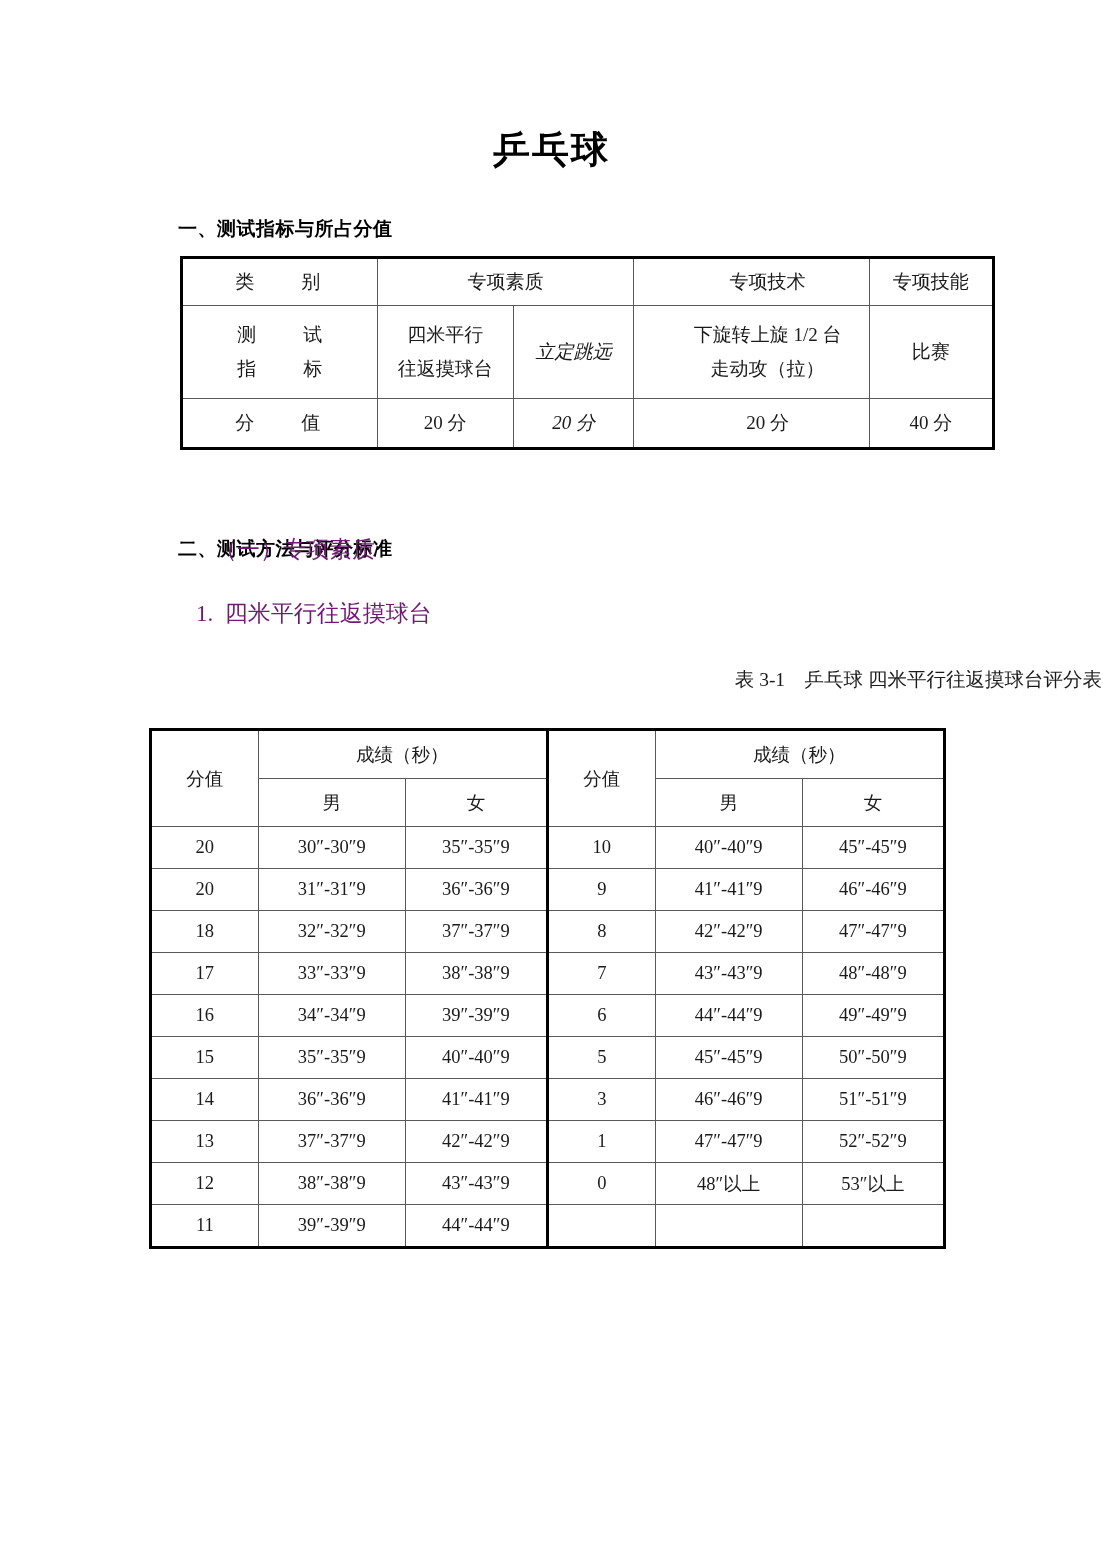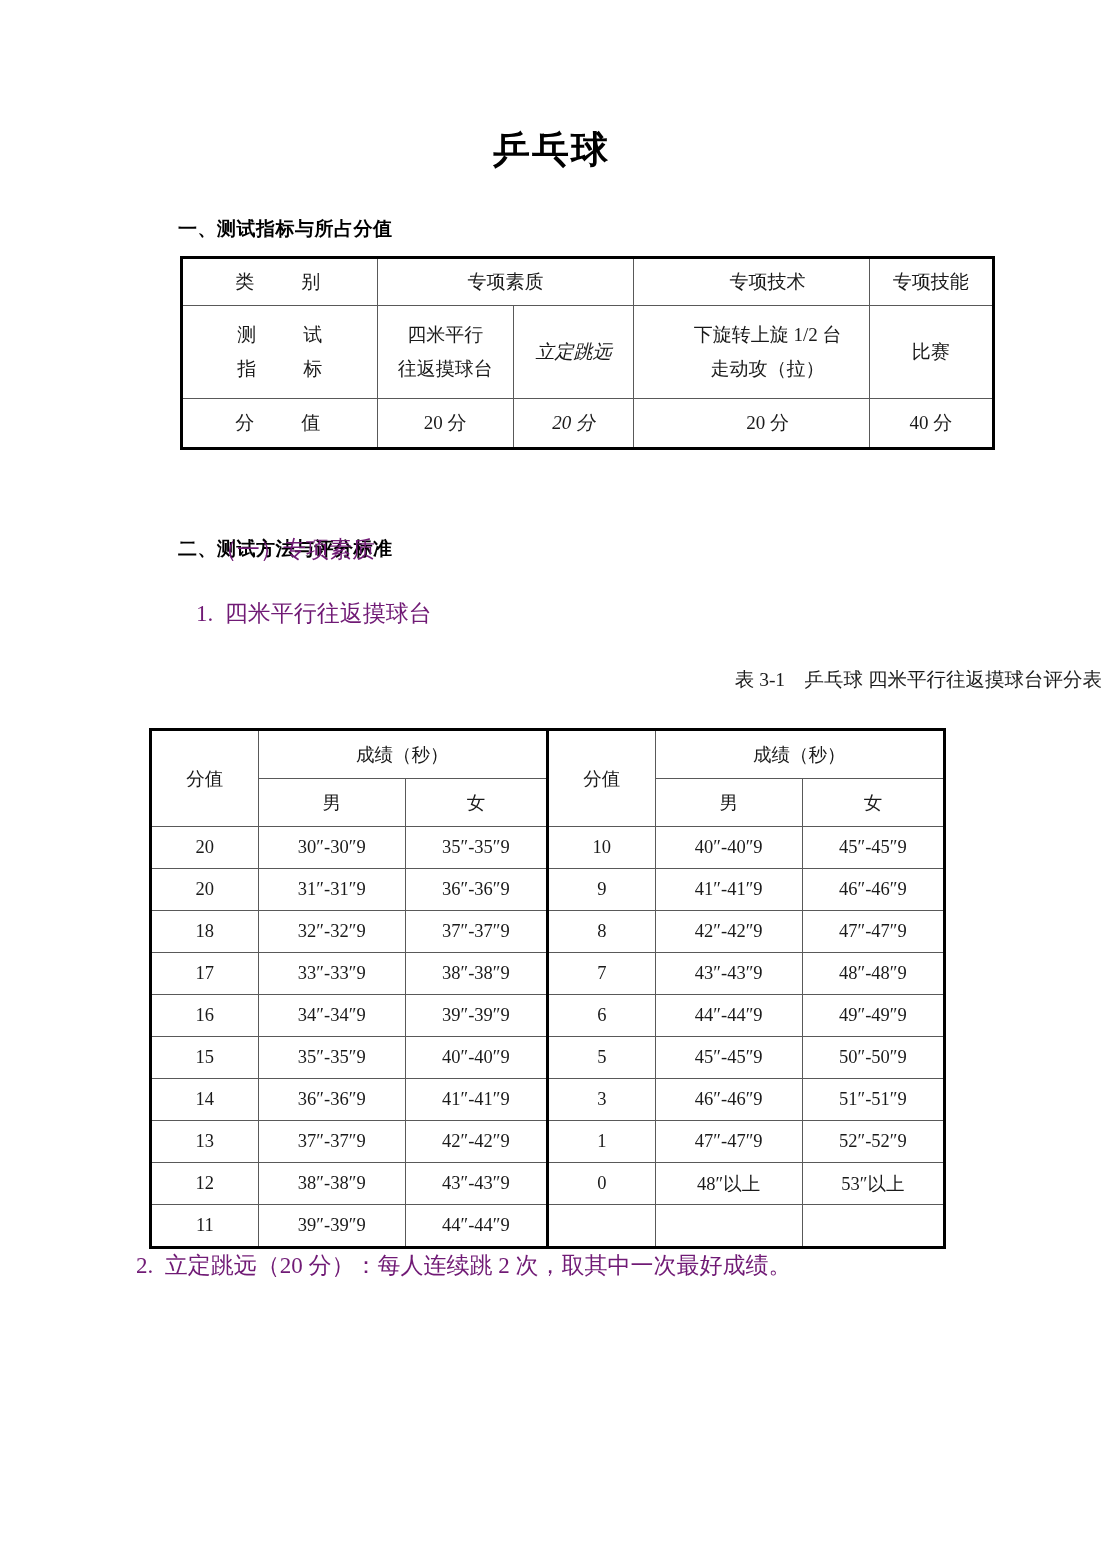--- a/index.html
+++ b/index.html
@@ -271,15 +271,14 @@
           <td class="col-pts">11</td>
           <td class="col-m">39″-39″9</td>
           <td class="col-f">44″-44″9</td>
           <td class="col-pts sep-thick"></td>
           <td class="col-m"></td>
           <td class="col-f"></td>
         </tr>
       </tbody>
   </table>
 
-  <div class="para" id="p-last">2.  立定跳远（20 分）：每人连续跳 2 次，取其中一次最好成绩。</div>
 
 </div>
 
 </body></html>

